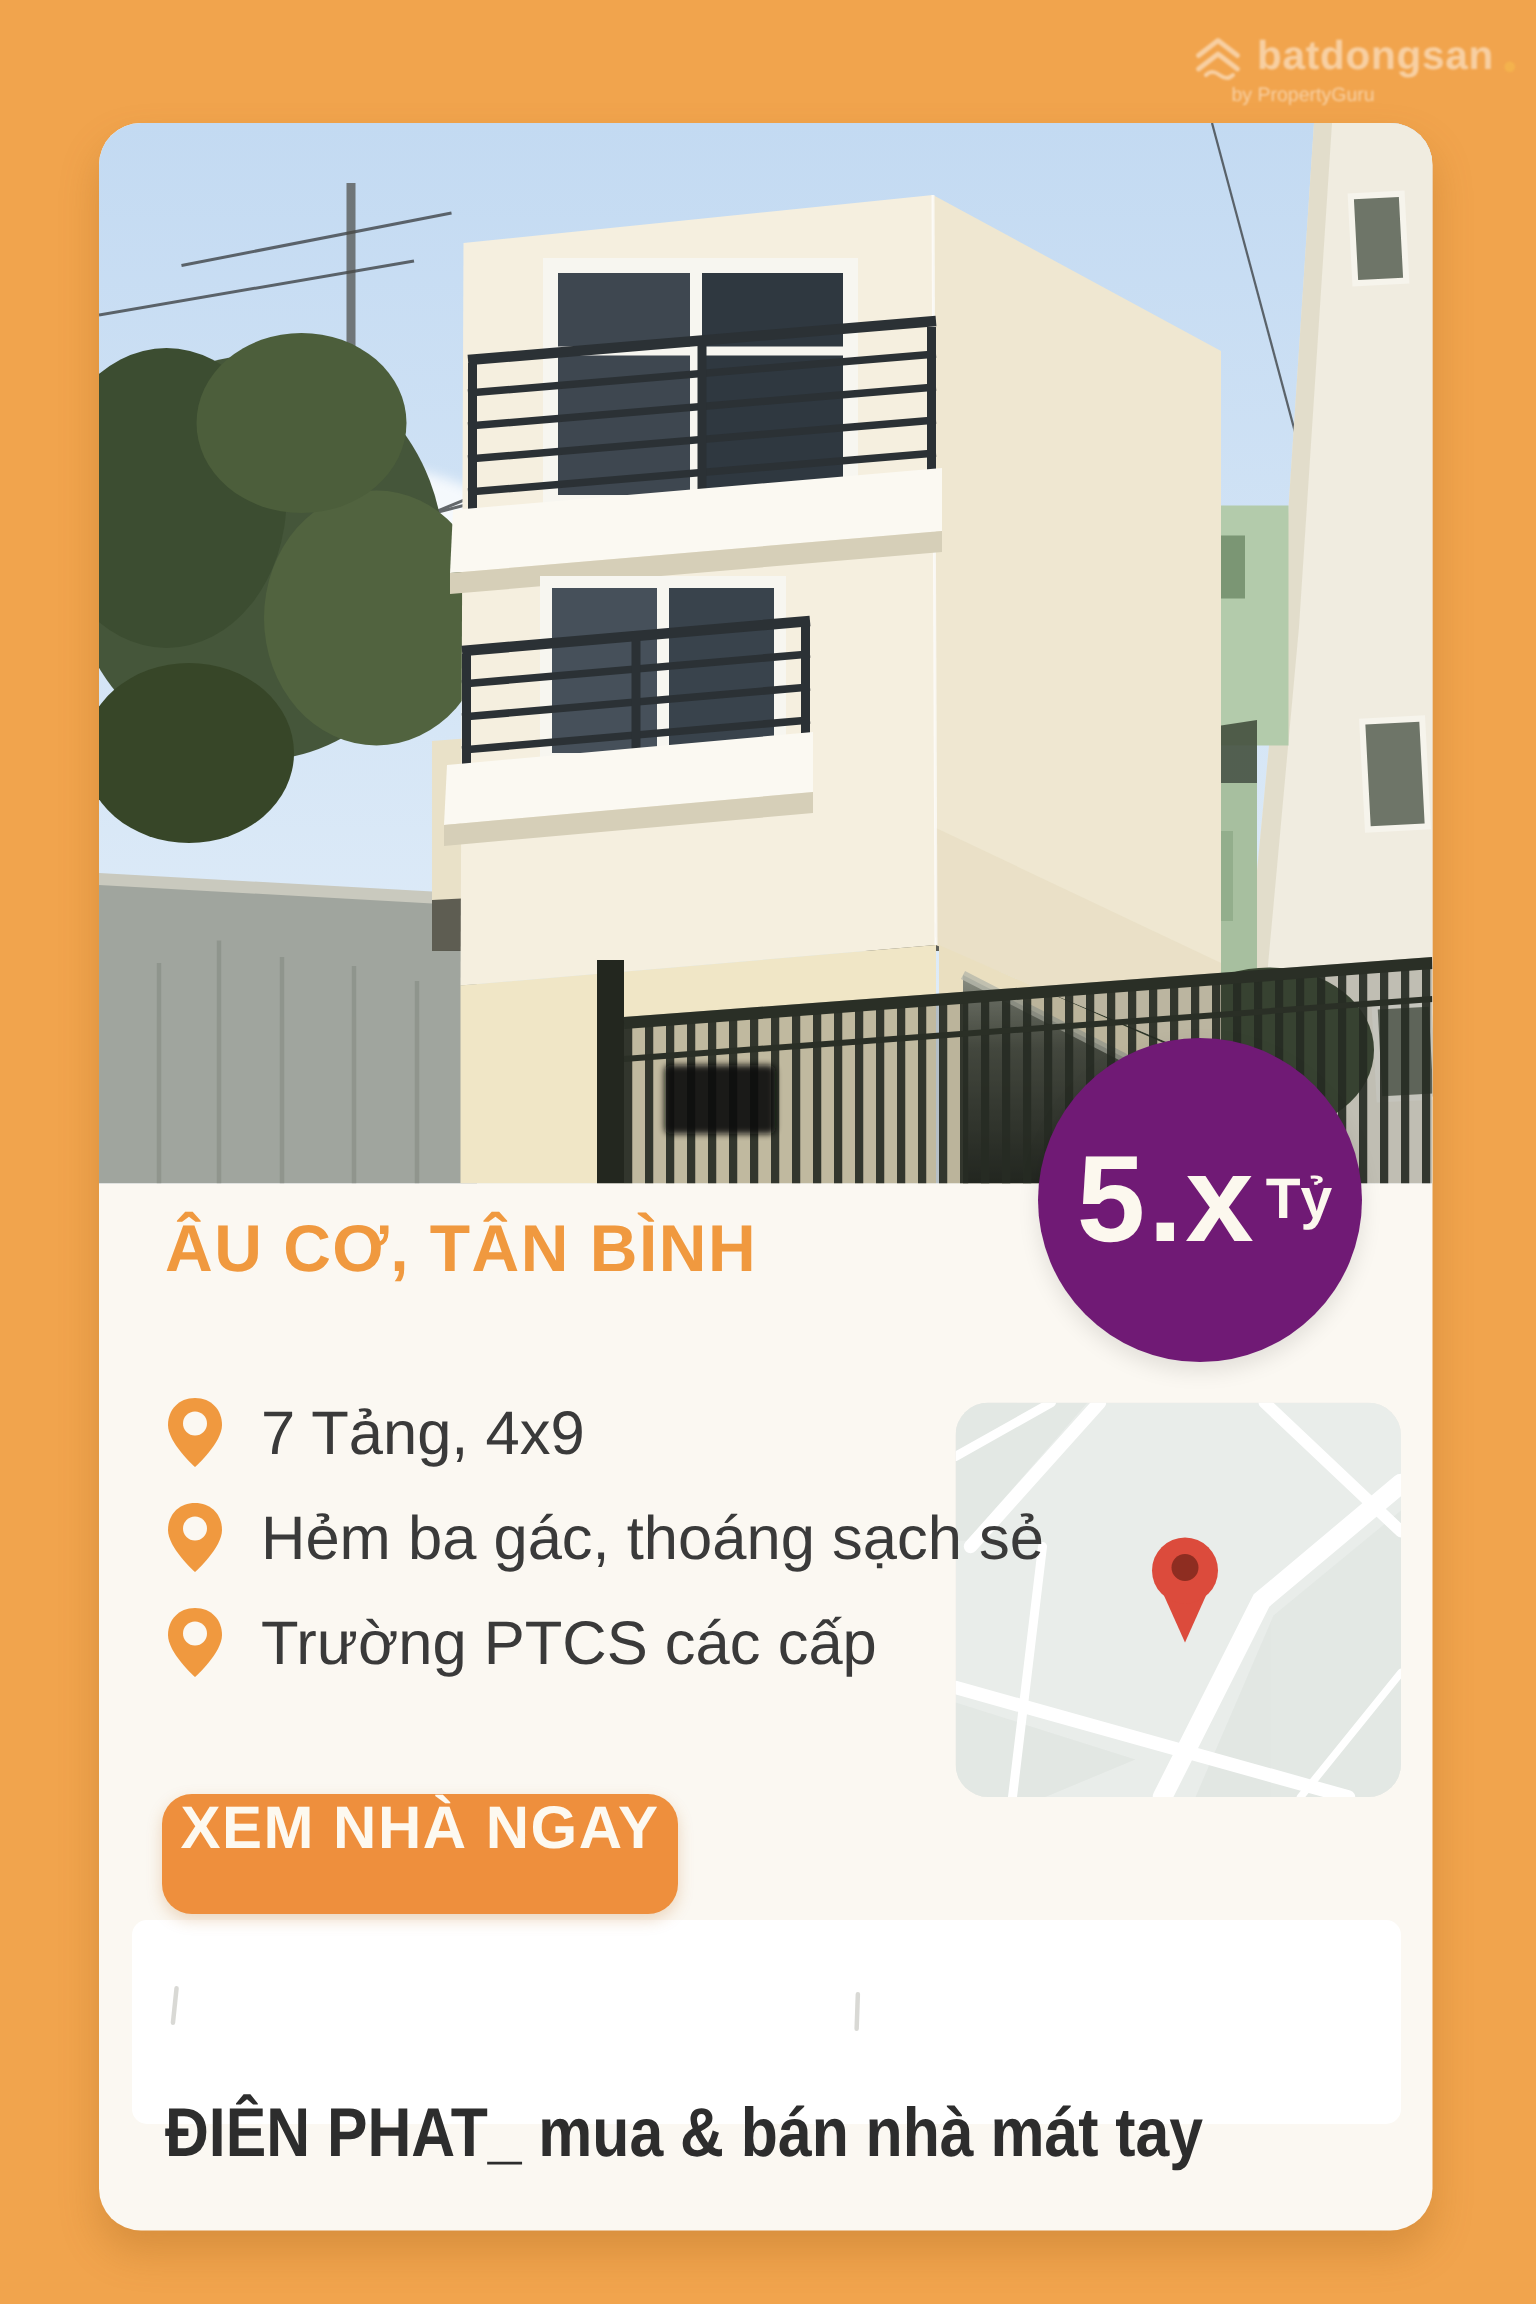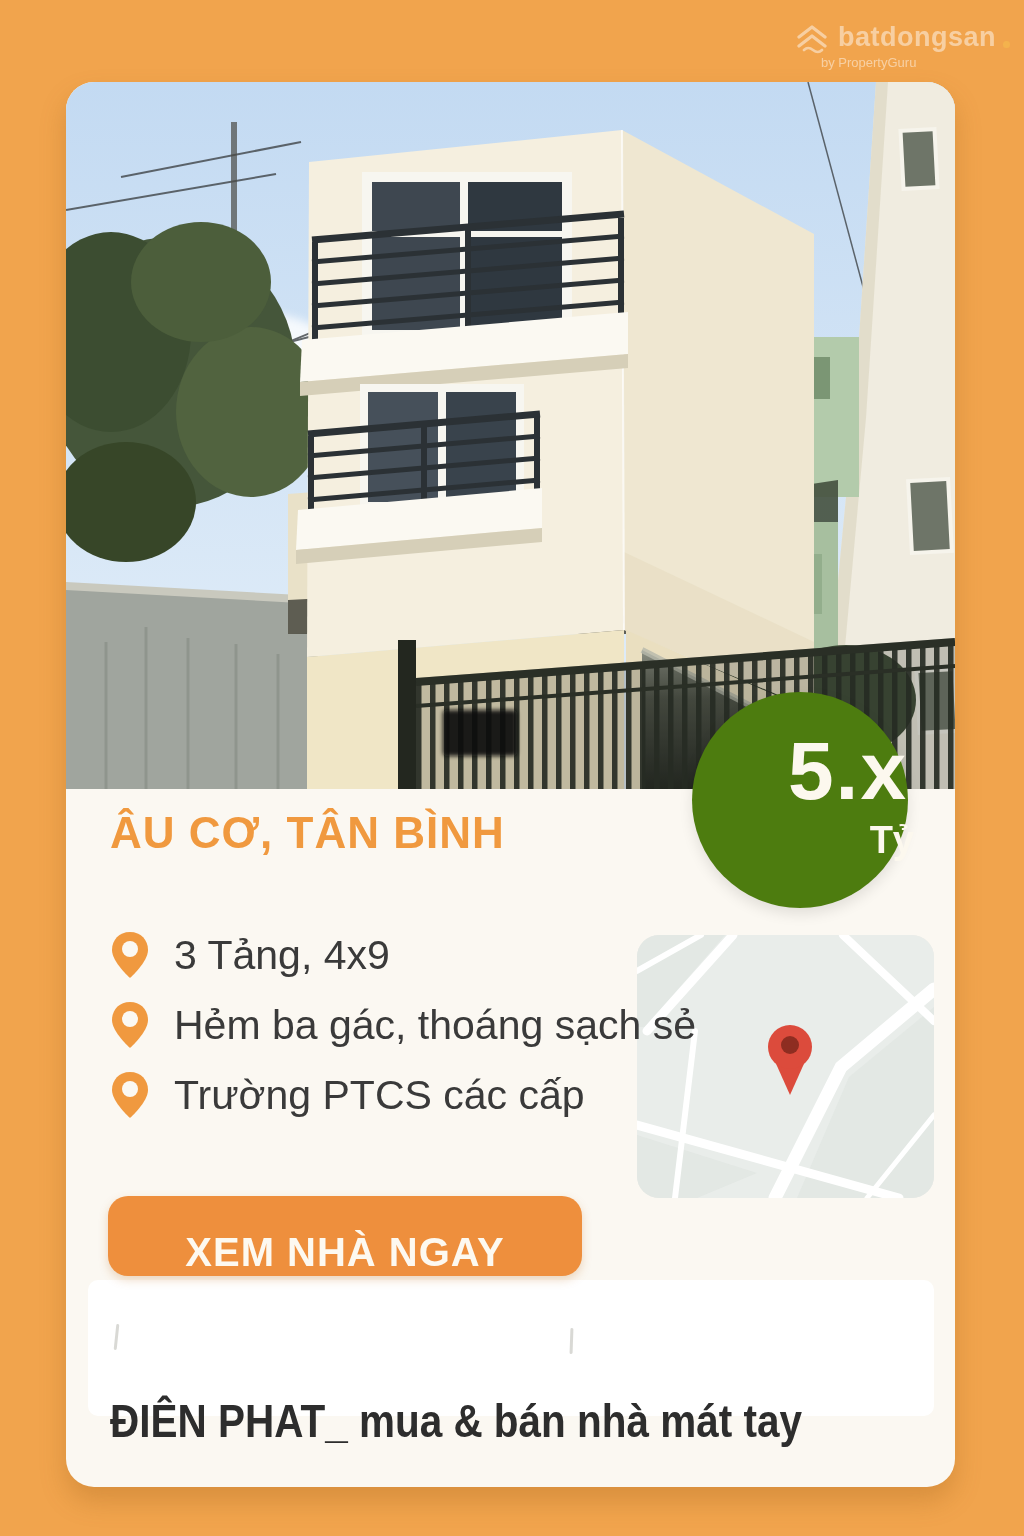--- a/index.html
+++ b/index.html
@@ -20,44 +20,44 @@
   .card{
     position:absolute;left:66px;top:82px;width:889px;height:1405px;
     background:#FBF8F2;border-radius:28px;overflow:hidden;
     box-shadow:0 14px 26px rgba(150,90,20,.28);
   }
   .photo{position:absolute;left:0;top:0;width:889px;height:707px;display:block;}
 
   
   .badge{
     position:absolute;left:626px;top:610px;width:216px;height:216px;border-radius:50%;
-    background:#4d7c0f;display:flex;flex-direction:column;align-items:flex-end;justify-content:center;
+    background:#701a75;display:flex;flex-direction:row;align-items:center;justify-content:center;
     z-index:4;box-shadow:0 6px 14px rgba(0,0,0,.10);
   }
   .badge-value{color:#FCF8EE;font-size:82px;font-weight:700;line-height:80px;letter-spacing:2px;}
   .badge-unit{color:#FCF8EE;font-size:38px;font-weight:600;line-height:58px;transform:translateX(6px);}
 
   
   .title{position:absolute;left:44px;top:726px;font-size:44px;font-weight:700;color:#F0993F;letter-spacing:1px;white-space:nowrap;}
 
   .features{position:absolute;left:44px;top:846px;display:flex;flex-direction:column;gap:16px;z-index:3;}
   .feature{display:flex;align-items:center;gap:24px;height:54px;}
   .pin{width:40px;height:50px;flex:0 0 auto;}
   .feature-label{font-size:41px;color:#3A3A3A;font-weight:500;white-space:nowrap;}
 
   .map{
     position:absolute;left:571px;top:853px;width:297px;height:263px;border-radius:22px;overflow:hidden;
     box-shadow:inset 0 0 0 1px rgba(0,0,0,.05);z-index:2;cursor:pointer;
   }
   .map svg{display:block;}
 
   .cta{
-    position:absolute;left:42px;top:1114px;width:474px;height:80px;
+    position:absolute;left:42px;top:1114px;width:344px;height:80px;
     background:#EE8F3D;border:none;border-radius:20px;
-    display:flex;align-items:flex-end;justify-content:center;cursor:pointer;
+    display:flex;align-items:flex-start;justify-content:center;cursor:pointer;
     box-shadow:0 4px 10px rgba(190,110,30,.25);z-index:3;
   }
   .cta-label{color:#FDF9F0;font-size:40px;font-weight:700;letter-spacing:1px;white-space:nowrap;}
 
   .erased{position:absolute;left:22px;top:1198px;width:846px;height:136px;background:#FFFFFF;border-radius:10px;}
   .mark{position:absolute;width:3px;height:26px;background:#B9B9B3;opacity:.55;border-radius:2px;}
   .mark-1{left:27px;top:44px;transform:rotate(6deg);}
   .mark-2{left:482px;top:48px;transform:rotate(2deg);}
 
   .tagline{
@@ -245,21 +245,21 @@
   </div>
 
   <div class="title">ÂU CƠ, TÂN BÌNH</div>
 
   <div class="features">
     <div class="feature">
       <svg class="pin" viewBox="0 0 40 50">
         <path d="M20,2 C9,2 2,10 2,20 c0,12 18,28 18,28 s18,-16 18,-28 C38,10 31,2 20,2 z" fill="#F0993F"></path>
         <circle cx="20" cy="19" r="8" fill="#FBF8F2"></circle>
       </svg>
-      <span class="feature-label">3 Tảng, 4x9</span>
+      <span class="feature-label">7 Tảng, 4x9</span>
     </div>
     <div class="feature">
       <svg class="pin" viewBox="0 0 40 50">
         <path d="M20,2 C9,2 2,10 2,20 c0,12 18,28 18,28 s18,-16 18,-28 C38,10 31,2 20,2 z" fill="#F0993F"></path>
         <circle cx="20" cy="19" r="8" fill="#FBF8F2"></circle>
       </svg>
       <span class="feature-label">Hẻm ba gác, thoáng sạch sẻ</span>
     </div>
     <div class="feature">
       <svg class="pin" viewBox="0 0 40 50">

